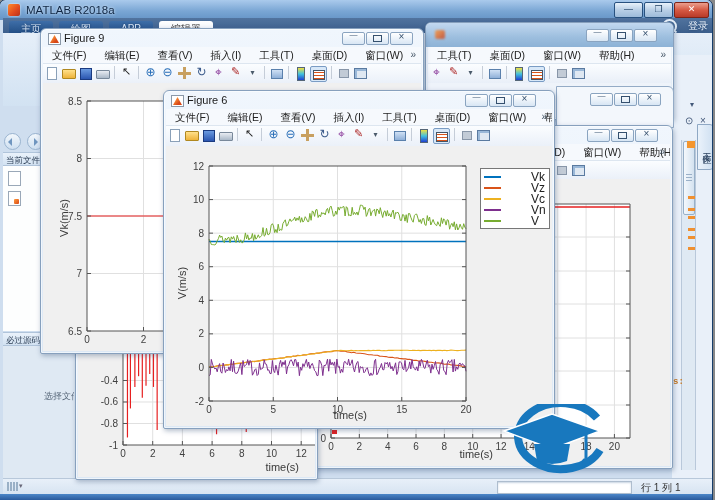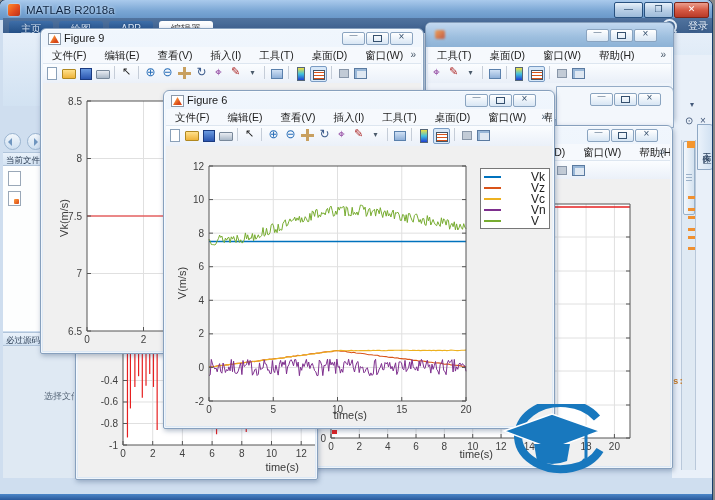--- a/index.html
+++ b/index.html
@@ -215,20 +215,25 @@
     <div class="sb-mark" style="top:141px;" data-name="scrollbar-marker"></div>
     <div class="sb-mark" style="top:153px;" data-name="scrollbar-marker"></div>
     <div class="sb-mark" style="top:161px;" data-name="scrollbar-marker"></div>
     <div class="sb-mark" style="top:173px;" data-name="scrollbar-marker"></div>
     <div class="sb-mark" style="top:181px;" data-name="scrollbar-marker"></div>
     <div class="sb-mark" style="top:192px;" data-name="scrollbar-marker"></div>
     <div class="code-snip" data-name="editor-code-snippet">s:</div>
   </div>
   <div class="ws-tab" data-name="workspace-tab">工作区</div>
 
+  <div class="statusbar" data-name="status-bar">
+    <span class="grip" data-name="statusbar-grip-icon"><i></i><i></i><i></i><i></i><b>▾</b></span>
+    <span class="sunken" data-name="status-field"></span>
+    <span class="caret-pos" data-name="caret-position">行 1    列 1</span>
+  </div>
   <div class="bottombar" data-name="window-bottom-border"></div>
 
   <div class="fig-win" style="left:425px;top:22px;width:247px;height:96px;z-index:2;" data-name="background-figure-window">
     <div class="glass-title" data-name="figure-titlebar">
       <span class="glass-dot" data-name="figure-icon"></span>
       <div class="fw-ctl" style="right:16px;top:6px;">
         <span class="wb min" data-name="minimize-button"></span>
         <span class="wb max" data-name="maximize-button"></span>
         <span class="wb cls" data-name="close-button"></span>
       </div>

